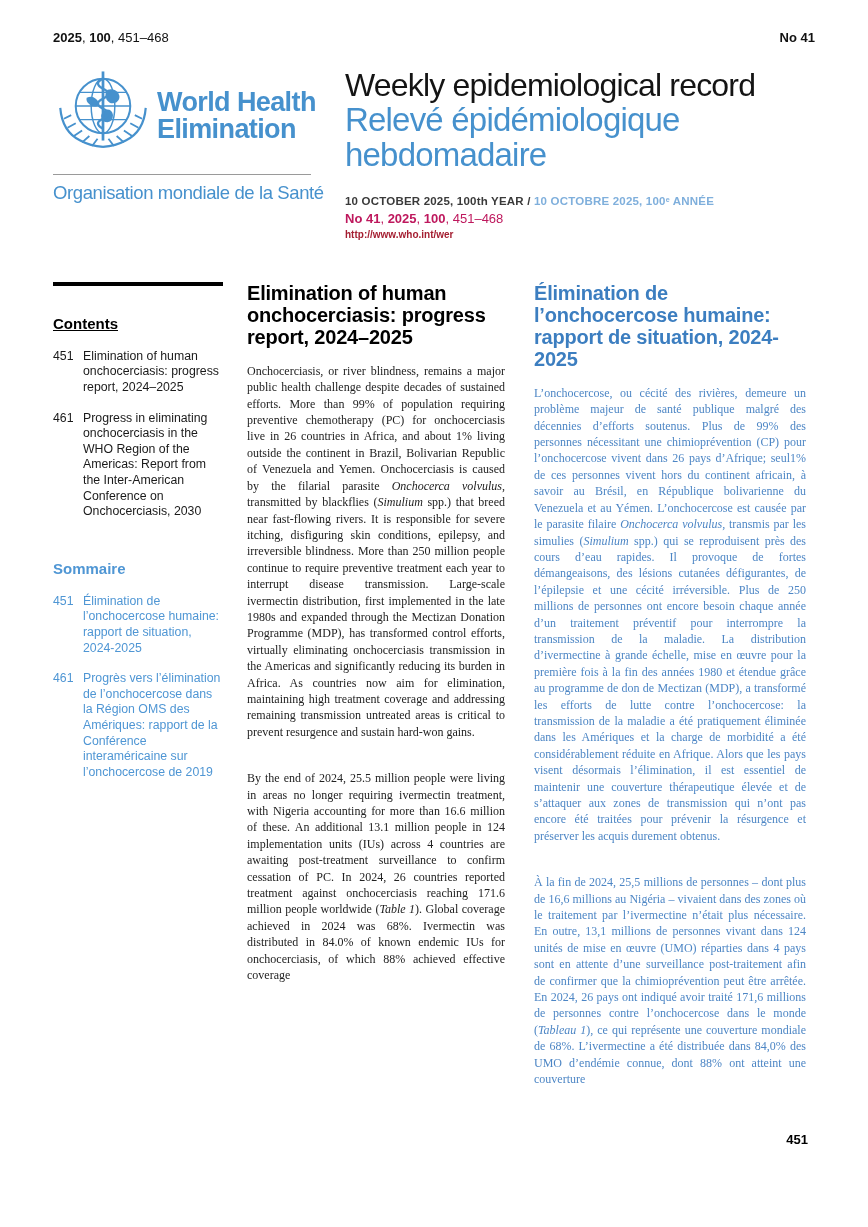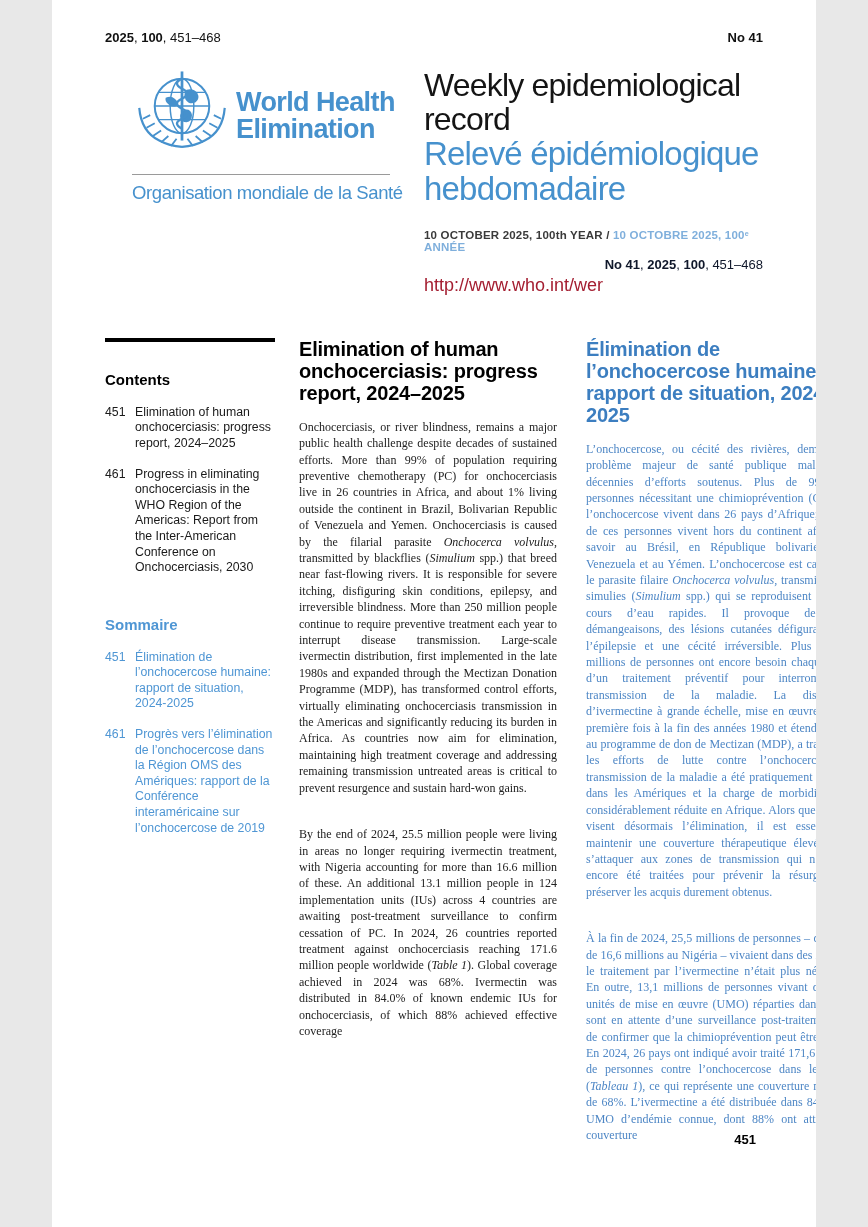--- a/index.html
+++ b/index.html
@@ -6,48 +6,48 @@
     --blue:#4691cd;
     --blue-title:#3c7ec0;
     --blue-body:#4d86c5;
     --blue-toc:#4f96d4;
     --red:#a41e31;
     --ink:#1a1a1a;
   }
   *{box-sizing:border-box;}
   html,body{margin:0;padding:0;background:#e8e8e8;}
   .page{
-    width:764px;height:1227px;background:#ffffff;position:relative;overflow:hidden;
+    width:868px;height:1227px;background:#ffffff;position:relative;overflow:hidden;
     font-family:"Liberation Sans",sans-serif;color:var(--ink);
     padding:30px 53px 0 53px;margin:0 auto;
   }
   .b{font-weight:bold;}
   
   .issue-line{display:flex;justify-content:space-between;font-size:13px;color:#111;}
   
-  .masthead{display:flex;margin-top:22px;margin-left:27px;}
+  .masthead{display:flex;margin-top:22px;}
   .brand{flex:0 0 292px;}
   .brand-top{display:flex;align-items:center;}
   .emblem{flex:0 0 100px;height:98px;}
   .brand-name{color:var(--blue);font-weight:bold;font-size:27px;line-height:1.0;letter-spacing:-0.6px;margin-left:4px;}
   .brand-rule{border:none;border-top:1.5px solid #9a9a9a;margin:9px 0 7px 0;width:258px;}
   .brand-fr{color:var(--blue);font-weight:normal;font-size:18.5px;letter-spacing:-0.4px;}
   .mast-titles{padding-top:2px;flex:1;}
   .mast-title-en{font-size:32px;font-weight:400;color:#141414;letter-spacing:-0.8px;line-height:1.06;margin:0;}
   .mast-title-fr{font-size:33px;font-weight:400;color:var(--blue);letter-spacing:-0.8px;line-height:1.06;margin:0;}
   .mast-date{margin-top:22px;font-size:11.5px;color:#3a3a3a;letter-spacing:.2px;font-weight:bold;}
   .mast-date .fr-part{color:#7fafdc;}
   .sup{font-size:.62em;vertical-align:.45em;}
-  .mast-vol{font-size:13px;margin-top:4px;color:#0f172a;text-align:right;}
-  .mast-url{font-size:18px;font-weight:normal;color:var(--red);margin-top:3px;}
+  .mast-vol{font-size:13px;margin-top:4px;color:#be185d;}
+  .mast-url{font-size:10px;font-weight:bold;color:var(--red);margin-top:3px;}
   
   .main{display:flex;margin-top:42px;}
   .sidebar{flex:0 0 170px;}
   .sidebar-bar{height:4px;background:#000;width:170px;}
-  .contents-title{font-weight:bold;font-size:15px;margin-top:29px;color:#000;}
+  .contents-title{font-weight:bold;font-size:15px;margin-top:29px;color:#000;text-decoration:underline;}
   .toc{margin-top:17px;}
   .toc-entry{display:flex;font-size:12.3px;line-height:15.6px;margin-bottom:15px;}
   .toc-num{flex:0 0 30px;}
   .toc-text{flex:1;}
   .sommaire-title{font-weight:bold;font-size:15px;color:var(--blue-toc);margin-top:40px;}
   .toc-fr{color:var(--blue-toc);}
   
   .col-en{flex:0 0 258px;margin-left:24px;}
   .col-fr{flex:0 0 272px;margin-left:29px;}
   .art-title{font-size:20px;line-height:22px;font-weight:bold;letter-spacing:-0.2px;margin:0 0 15px 0;color:#000;}

